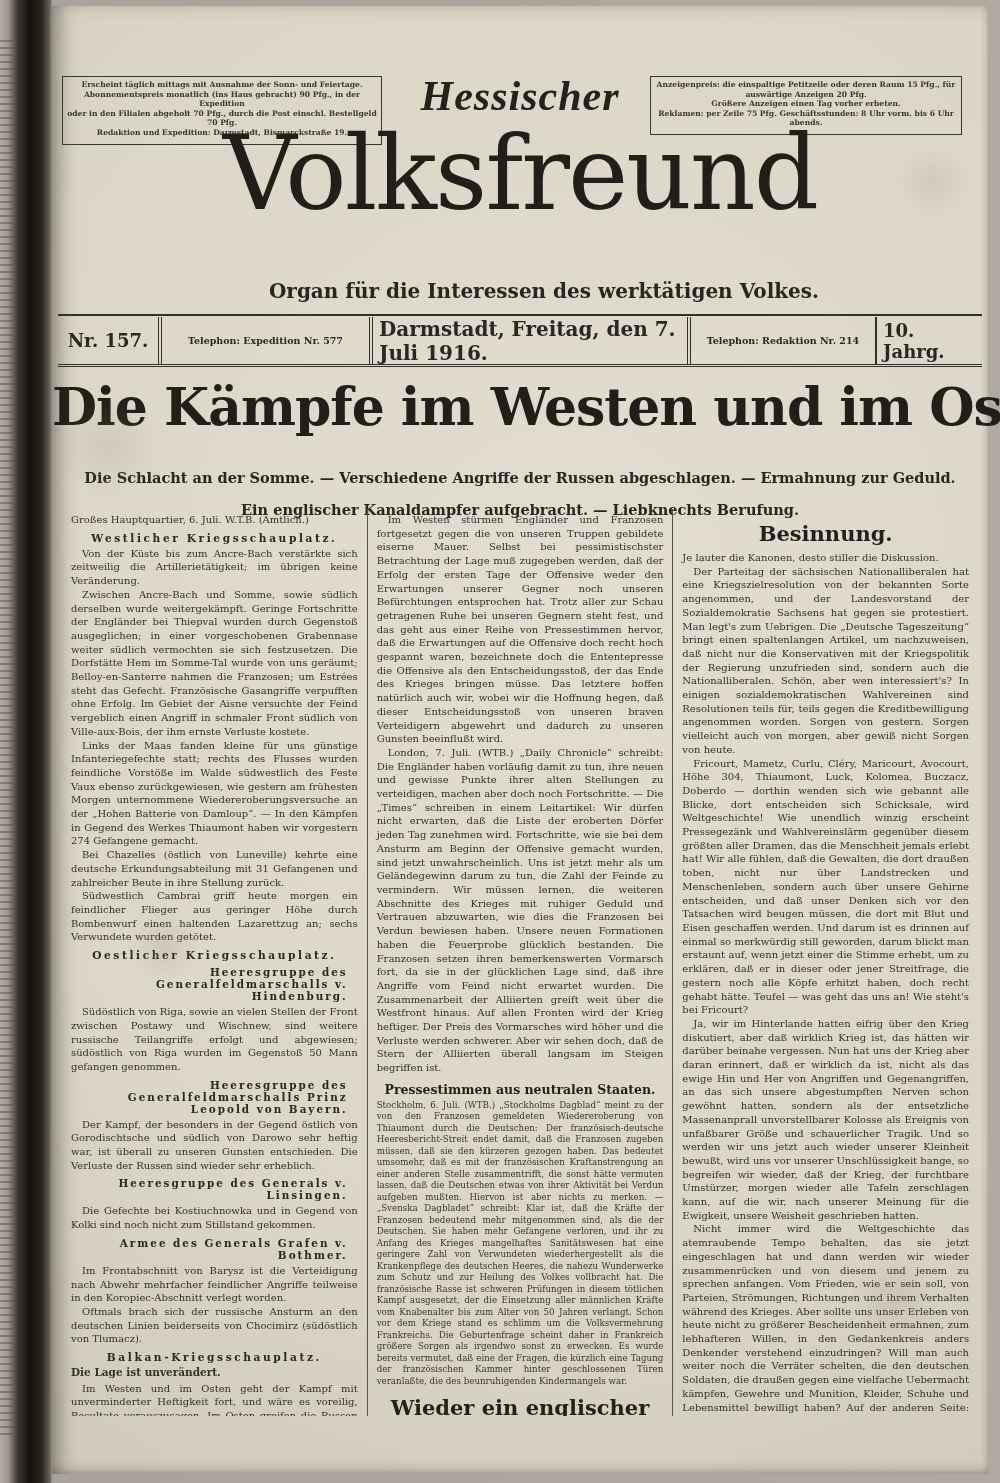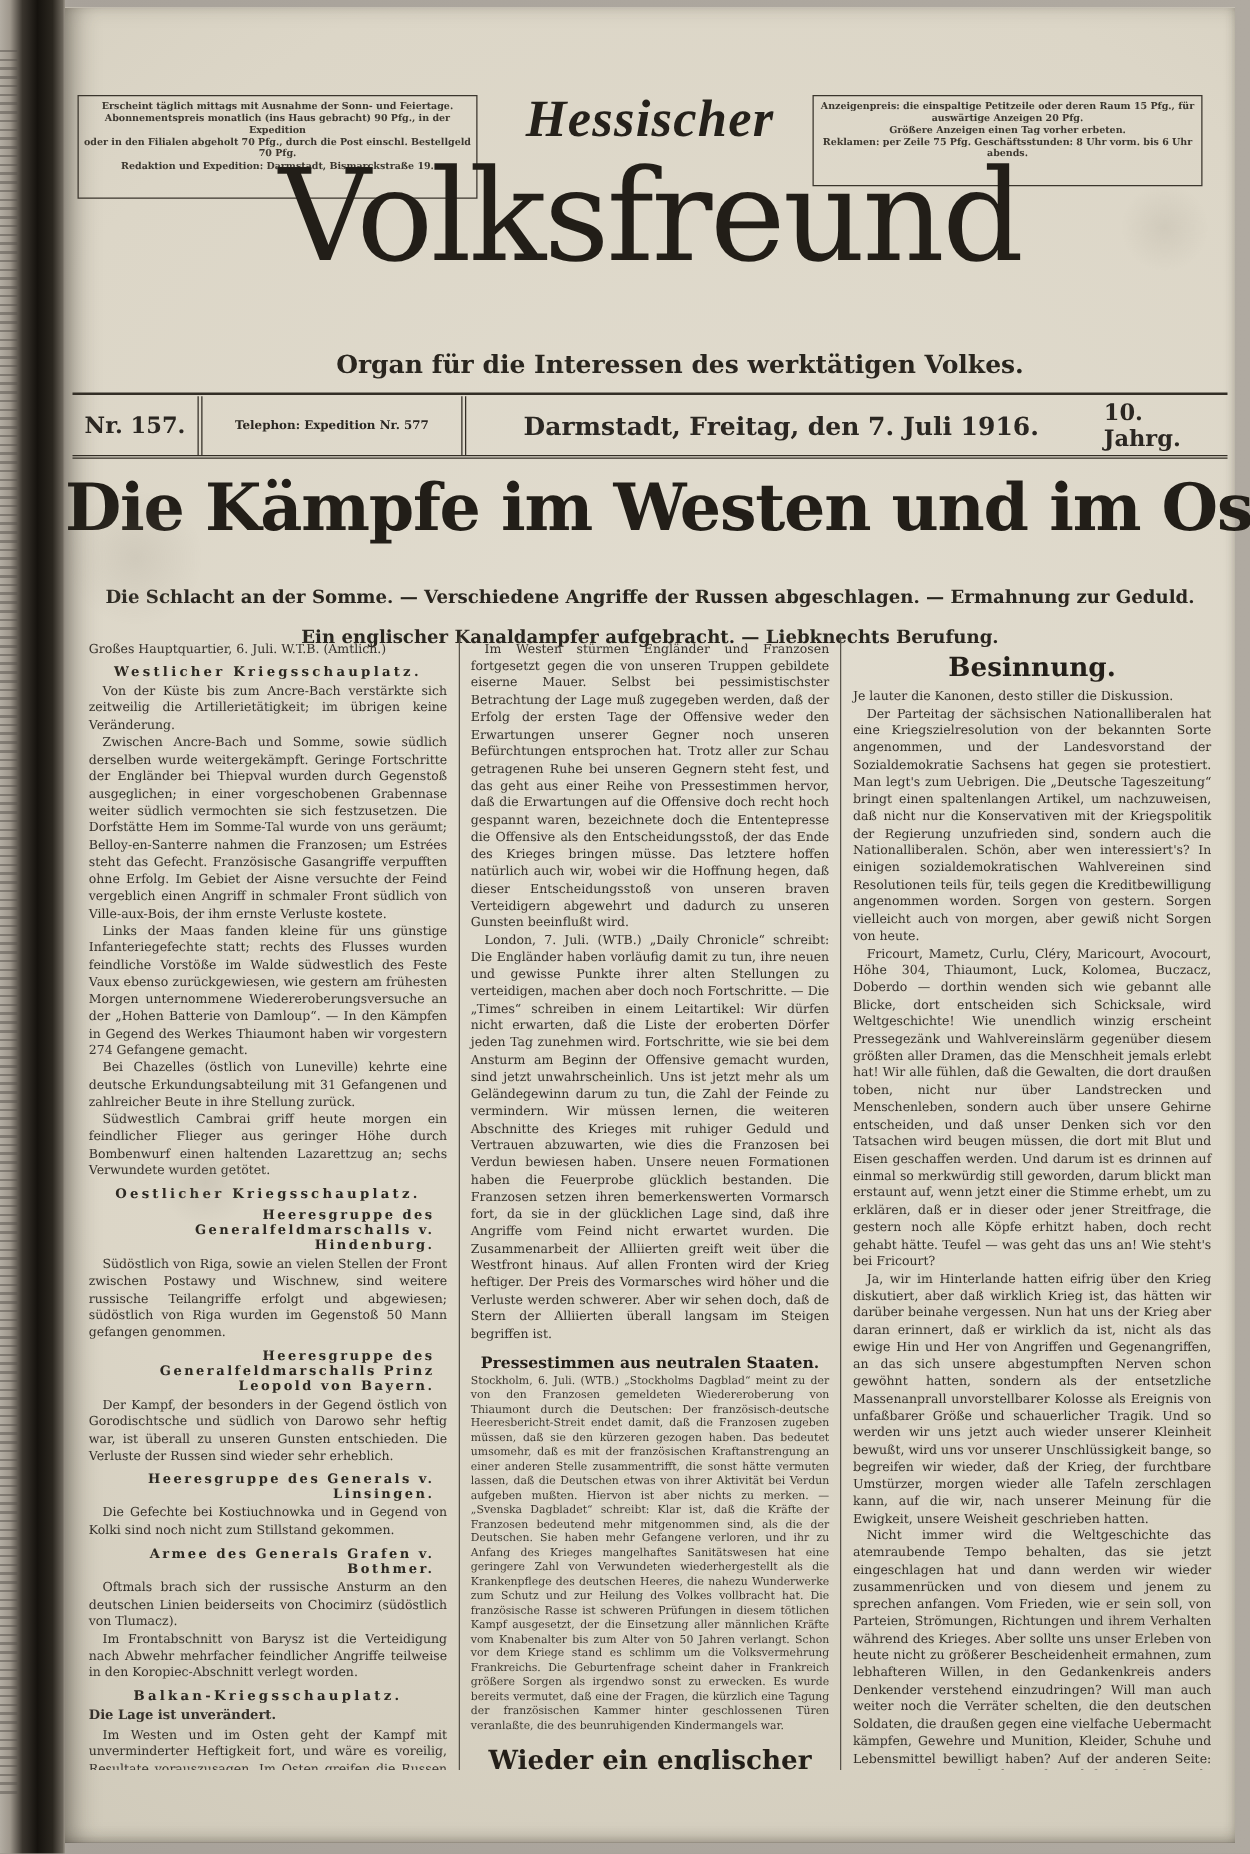--- a/index.html
+++ b/index.html
@@ -11,21 +11,21 @@
     background:linear-gradient(90deg,#b3ada3 0px,#9e978c 8px,#3a352e 18px,#15120e 30px,#2a261f 42px,#6b655b 50px,#9b9489 52px);}
   .gutter-text{position:absolute;left:0;top:40px;width:14px;height:1400px;opacity:.5;
     background:repeating-linear-gradient(180deg,#55504a 0 2px,transparent 2px 7px);}
   
   .paper{position:absolute;left:52px;top:6px;width:936px;height:1468px;
     background:
       radial-gradient(ellipse 120% 80% at 55% 40%, #e2ddd0 0%, #dcd6c7 55%, #cfc9b9 90%, #c2bcab 100%);
     box-shadow:inset 14px 0 22px -10px rgba(40,35,28,.55), inset -4px 0 10px -6px rgba(60,55,45,.4), inset 0 -6px 14px -8px rgba(60,55,45,.45);
     color:#2b2722;}
   .mast{position:relative;height:315px;}
-  .info-box{position:absolute;top:70px;width:320px;border:1.5px solid #3a352d;padding:3px 4px 20px;box-sizing:border-box;}
+  .info-box{position:absolute;top:70px;width:320px;border:1.5px solid #3a352d;padding:3px 4px 6px;box-sizing:border-box;}
   .info-box.left{left:10px;}
   .info-box.right{right:26px;width:312px;}
   .b-box{margin:0;font-size:7.6px;line-height:9.6px;text-align:center;font-weight:bold;color:#3c372f;}
   .title-top{position:absolute;left:0;right:0;top:66px;text-align:center;font-size:42px;font-weight:bold;
     letter-spacing:1px;color:#25211b;font-family:Liberation Serif, serif;font-style:italic;}
   .title-main{position:absolute;left:0;right:0;top:108px;text-align:center;font-size:102px;font-weight:normal;
     letter-spacing:-2px;color:#221e18;}
   .subtitle{position:absolute;left:0;right:0;top:273px;text-align:center;font-size:20px;font-weight:bold;color:#2a261f;padding-left:48px;}
   .rule-top{position:absolute;left:6px;right:6px;top:308px;border-top:2.5px solid #332e26;}
   
@@ -86,20 +86,21 @@
           <p class="b-box">Reklamen: per Zeile 75 Pfg.  Geschäftsstunden: 8 Uhr vorm. bis 6 Uhr abends.</p>
         </div>
       <div class="title-top">Hessischer</div>
       <div class="title-main">Volksfreund</div>
       <div class="subtitle">Organ für die Interessen des werktätigen Volkes.</div>
       <div class="rule-top"></div>
       <div class="dateline">
         <div class="dl-cell dl-nr">Nr. 157.</div>
         <div class="dl-cell dl-tel1">Telephon: Expedition Nr. 577</div>
         <div class="dl-cell dl-date">Darmstadt, Freitag, den 7. Juli 1916.</div>
+        <div class="dl-cell dl-tel2">Telephon: Redaktion Nr. 214</div>
         <div class="dl-cell dl-year">10. Jahrg.</div>
       </div>
     </div>
 
     <div class="headline">Die Kämpfe im Westen und im Osten.</div>
     <div class="subheads">
         <p class="b-sub">Die Schlacht an der Somme. — Verschiedene Angriffe der Russen abgeschlagen. — Ermahnung zur Geduld.</p>
         <p class="b-sub">Ein englischer Kanaldampfer aufgebracht. — Liebknechts Berufung.</p>
       </div>
 
@@ -113,22 +114,22 @@
           <p class="b-p">Bei Chazelles (östlich von Luneville) kehrte eine deutsche Erkundungsabteilung mit 31 Gefangenen und zahlreicher Beute in ihre Stellung zurück.</p>
           <p class="b-p">Südwestlich Cambrai griff heute morgen ein feindlicher Flieger aus geringer Höhe durch Bombenwurf einen haltenden Lazarettzug an; sechs Verwundete wurden getötet.</p>
           <p class="b-hsp">Oestlicher Kriegsschauplatz.</p>
           <p class="b-hsp2">Heeresgruppe des Generalfeldmarschalls v. Hindenburg.</p>
           <p class="b-p">Südöstlich von Riga, sowie an vielen Stellen der Front zwischen Postawy und Wischnew, sind weitere russische Teilangriffe erfolgt und abgewiesen; südöstlich von Riga wurden im Gegenstoß 50 Mann gefangen genommen.</p>
           <p class="b-hsp2">Heeresgruppe des Generalfeldmarschalls Prinz Leopold von Bayern.</p>
           <p class="b-p">Der Kampf, der besonders in der Gegend östlich von Gorodischtsche und südlich von Darowo sehr heftig war, ist überall zu unseren Gunsten entschieden. Die Verluste der Russen sind wieder sehr erheblich.</p>
           <p class="b-hsp2">Heeresgruppe des Generals v. Linsingen.</p>
           <p class="b-p">Die Gefechte bei Kostiuchnowka und in Gegend von Kolki sind noch nicht zum Stillstand gekommen.</p>
           <p class="b-hsp2">Armee des Generals Grafen v. Bothmer.</p>
+          <p class="b-p">Im Frontabschnitt von Barysz ist die Verteidigung nach Abwehr mehrfacher feindlicher Angriffe teilweise in den Koropiec-Abschnitt verlegt worden.</p>
           <p class="b-p">Oftmals brach sich der russische Ansturm an den deutschen Linien beiderseits von Chocimirz (südöstlich von Tlumacz).</p>
-          <p class="b-p">Im Frontabschnitt von Barysz ist die Verteidigung nach Abwehr mehrfacher feindlicher Angriffe teilweise in den Koropiec-Abschnitt verlegt worden.</p>
           <p class="b-hsp">Balkan-Kriegsschauplatz.</p>
           <p class="b-lead">Die Lage ist unverändert.</p>
           <p class="b-p">Im Westen und im Osten geht der Kampf mit unverminderter Heftigkeit fort, und wäre es voreilig, Resultate vorauszusagen. Im Osten greifen die Russen an verschiedenen Stellen an und bedarf es der ganzen Geschicklichkeit der bekannten Führer und der Aufopferungswilligkeit der Mannschaften, um die Erringung weiteren Geländegewinns durch die Russen zu verhindern. Dabei leiden die Angreifer wie die Verteidiger unter einer dort herrschenden furchtbaren Hitze.</p>
         </div>
       <div class="col">
           <p class="b-p">Im Westen stürmen Engländer und Franzosen fortgesetzt gegen die von unseren Truppen gebildete eiserne Mauer. Selbst bei pessimistischster Betrachtung der Lage muß zugegeben werden, daß der Erfolg der ersten Tage der Offensive weder den Erwartungen unserer Gegner noch unseren Befürchtungen entsprochen hat. Trotz aller zur Schau getragenen Ruhe bei unseren Gegnern steht fest, und das geht aus einer Reihe von Pressestimmen hervor, daß die Erwartungen auf die Offensive doch recht hoch gespannt waren, bezeichnete doch die Ententepresse die Offensive als den Entscheidungsstoß, der das Ende des Krieges bringen müsse. Das letztere hoffen natürlich auch wir, wobei wir die Hoffnung hegen, daß dieser Entscheidungsstoß von unseren braven Verteidigern abgewehrt und dadurch zu unseren Gunsten beeinflußt wird.</p>
           <p class="b-p">London, 7. Juli. (WTB.) „Daily Chronicle“ schreibt: Die Engländer haben vorläufig damit zu tun, ihre neuen und gewisse Punkte ihrer alten Stellungen zu verteidigen, machen aber doch noch Fortschritte. — Die „Times“ schreiben in einem Leitartikel: Wir dürfen nicht erwarten, daß die Liste der eroberten Dörfer jeden Tag zunehmen wird. Fortschritte, wie sie bei dem Ansturm am Beginn der Offensive gemacht wurden, sind jetzt unwahrscheinlich. Uns ist jetzt mehr als um Geländegewinn darum zu tun, die Zahl der Feinde zu vermindern. Wir müssen lernen, die weiteren Abschnitte des Krieges mit ruhiger Geduld und Vertrauen abzuwarten, wie dies die Franzosen bei Verdun bewiesen haben. Unsere neuen Formationen haben die Feuerprobe glücklich bestanden. Die Franzosen setzen ihren bemerkenswerten Vormarsch fort, da sie in der glücklichen Lage sind, daß ihre Angriffe vom Feind nicht erwartet wurden. Die Zusammenarbeit der Alliierten greift weit über die Westfront hinaus. Auf allen Fronten wird der Krieg heftiger. Der Preis des Vormarsches wird höher und die Verluste werden schwerer. Aber wir sehen doch, daß de Stern der Alliierten überall langsam im Steigen begriffen ist.</p>
           <p class="b-hbold">Pressestimmen aus neutralen Staaten.</p>
           <p class="b-small">Stockholm, 6. Juli. (WTB.) „Stockholms Dagblad“ meint zu der von den Franzosen gemeldeten Wiedereroberung von Thiaumont durch die Deutschen: Der französisch-deutsche Heeresbericht-Streit endet damit, daß die Franzosen zugeben müssen, daß sie den kürzeren gezogen haben. Das bedeutet umsomehr, daß es mit der französischen Kraftanstrengung an einer anderen Stelle zusammentrifft, die sonst hätte vermuten lassen, daß die Deutschen etwas von ihrer Aktivität bei Verdun aufgeben mußten. Hiervon ist aber nichts zu merken. — „Svenska Dagbladet“ schreibt: Klar ist, daß die Kräfte der Franzosen bedeutend mehr mitgenommen sind, als die der Deutschen. Sie haben mehr Gefangene verloren, und ihr zu Anfang des Krieges mangelhaftes Sanitätswesen hat eine geringere Zahl von Verwundeten wiederhergestellt als die Krankenpflege des deutschen Heeres, die nahezu Wunderwerke zum Schutz und zur Heilung des Volkes vollbracht hat. Die französische Rasse ist schweren Prüfungen in diesem tötlichen Kampf ausgesetzt, der die Einsetzung aller männlichen Kräfte vom Knabenalter bis zum Alter von 50 Jahren verlangt. Schon vor dem Kriege stand es schlimm um die Volksvermehrung Frankreichs. Die Geburtenfrage scheint daher in Frankreich größere Sorgen als irgendwo sonst zu erwecken. Es wurde bereits vermutet, daß eine der Fragen, die kürzlich eine Tagung der französischen Kammer hinter geschlossenen Türen veranlaßte, die des beunruhigenden Kindermangels war.</p>
           <p class="b-hart">Wieder ein englischer Kanaldampfer aufgebracht.</p>

